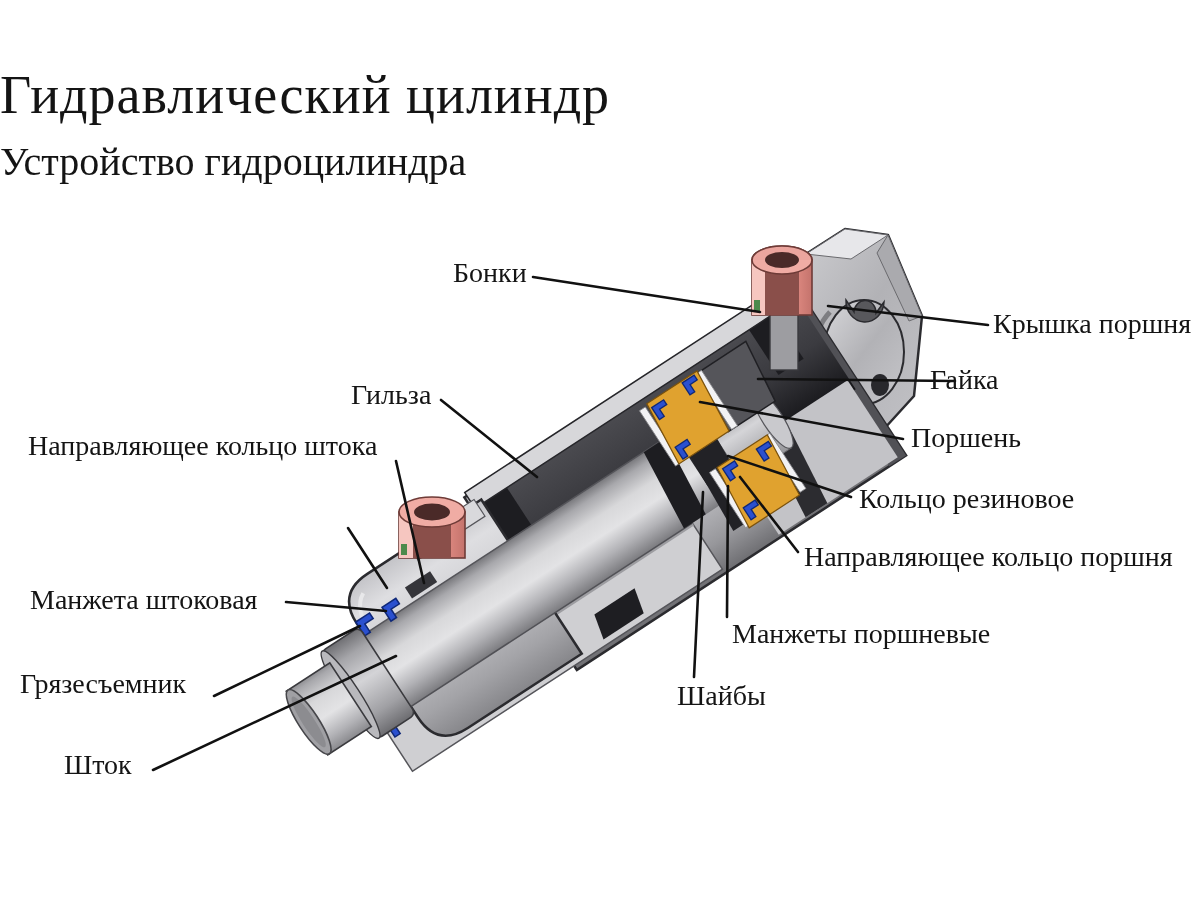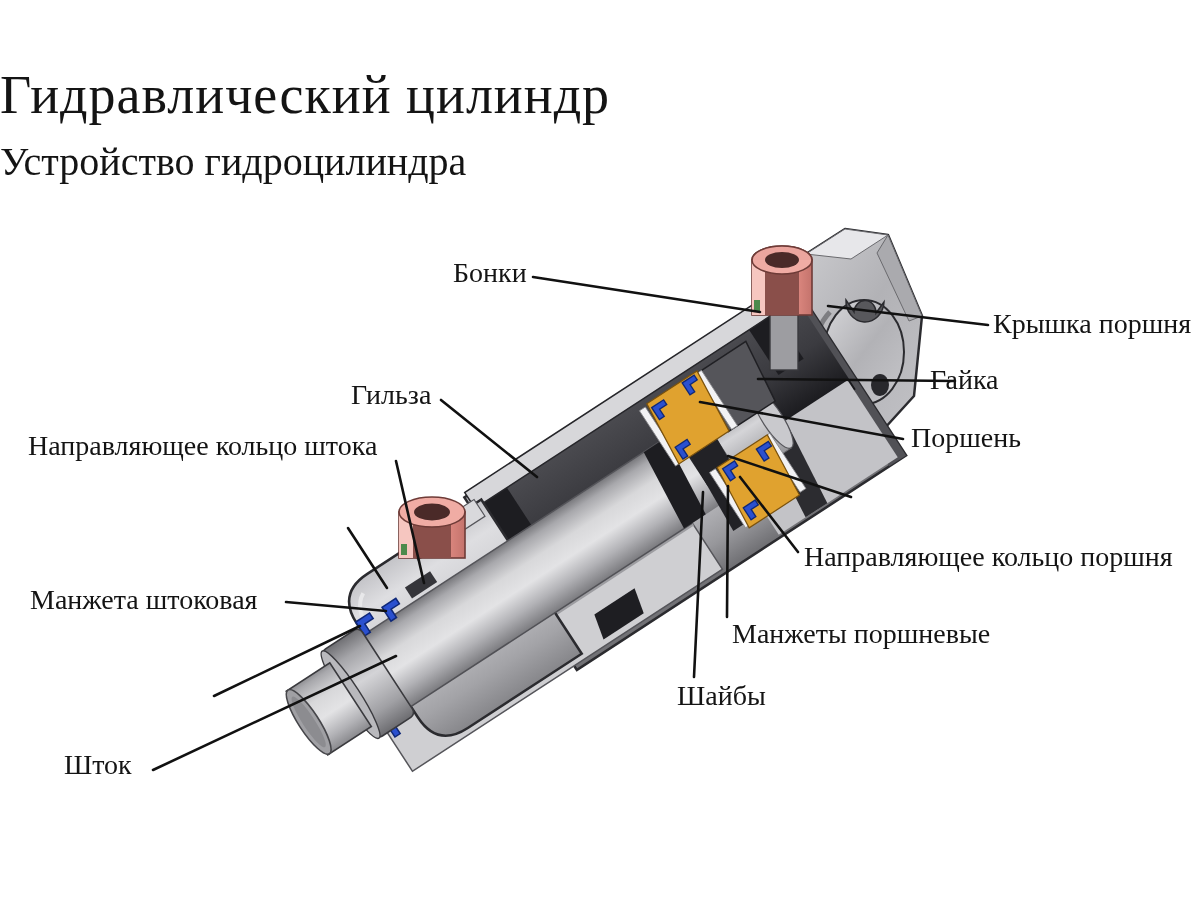--- a/index.html
+++ b/index.html
@@ -224,20 +224,22 @@
   </g>
 </svg>
 
   <div class="title">Гидравлический цилиндр</div>
   <div class="subtitle">Устройство гидроцилиндра</div>
 
   <div class="lbl" id="lbl-bonki">Бонки</div>
   <div class="lbl" id="lbl-zadnyaya">Крышка поршня</div>
   <div class="lbl" id="lbl-gayka">Гайка</div>
   <div class="lbl" id="lbl-porshen">Поршень</div>
+  <div class="lbl" id="lbl-koltso">Кольцо резиновое</div>
   <div class="lbl" id="lbl-napr-porshnya">Направляющее кольцо поршня</div>
   <div class="lbl" id="lbl-manzhety">Манжеты поршневые</div>
   <div class="lbl" id="lbl-shayby">Шайбы</div>
   <div class="lbl" id="lbl-gilza">Гильза</div>
   <div class="lbl" id="lbl-napr-shtoka">Направляющее кольцо штока</div>
   <div class="lbl" id="lbl-shtokovaya">Манжета штоковая</div>
+  <div class="lbl" id="lbl-gryaz">Грязесъемник</div>
   <div class="lbl" id="lbl-shtok">Шток</div>
 </div>
 
 </body></html>

